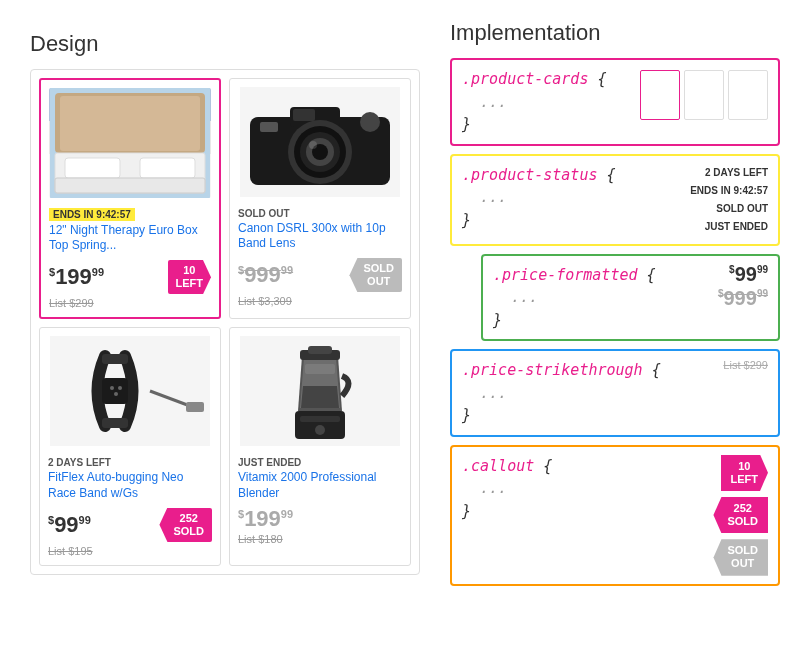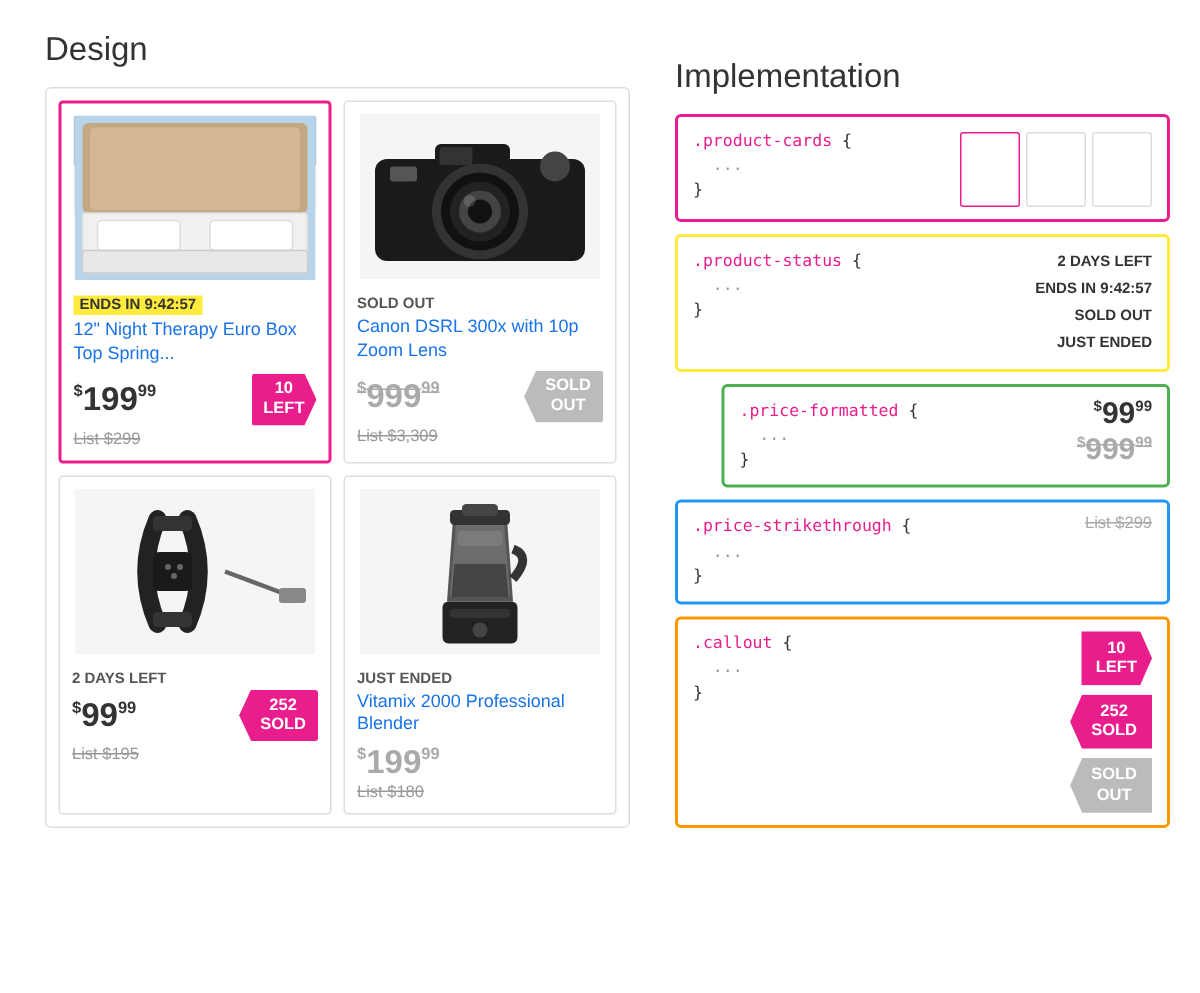--- a/index.html
+++ b/index.html
@@ -6,21 +6,21 @@
     body {
       font-family: Arial, Helvetica, sans-serif;
       background: #fff;
       padding: 20px;
       width: 800px;
       min-height: 662px;
     }
     .main-container {
       display: flex;
       gap: 30px;
-      align-items: flex-end;
+      align-items: center;
       padding-left: 10px;
     }
     .section-title {
       font-size: 22px;
       font-weight: 400;
       margin-bottom: 12px;
       color: #333;
     }
     
     .design-section {
@@ -146,24 +146,25 @@
       align-items: flex-start;
       gap: 10px;
     }
     .impl-block.pink { border-color: #e91e8c; }
     .impl-block.yellow { border-color: #ffeb3b; }
     .impl-block.green { border-color: #4caf50; margin-left: 31px; }
     .impl-block.blue { border-color: #2196f3; }
     .impl-block.orange { border-color: #ff9800; }
     .impl-code {
       font-family: monospace;
-      font-size: 11px;
+      font-size: 15px;
       color: #333;
       line-height: 1.5;
       flex-shrink: 0;
+      font-style: italic;
     }
     .impl-code .class-name {
       color: #e91e8c;
     }
     .impl-code .ellipsis {
       color: #999;
     }
     .impl-preview {
       flex: 1;
       display: flex;
@@ -312,21 +313,21 @@
             <rect x="20" y="35" width="18" height="10" fill="#555" rx="2"></rect>
 
             <rect x="53" y="22" width="22" height="12" fill="#333" rx="2"></rect>
 
             <circle cx="130" cy="35" r="10" fill="#444"></circle>
           </svg>
         </div>
         <div>
           <span class="product-status">SOLD OUT</span>
         </div>
-        <div class="product-title">Canon DSRL 300x with 10p Zoom Lens</div>
+        <div class="product-title">Canon DSRL 300x with 10p Band Lens</div>
         <div class="price-row">
           <div class="price-formatted" style="color:#aaa; text-decoration:line-through;">
             <span class="dollar">$</span><span class="whole" style="font-size:22px;line-height:1;">999</span><span class="cents">99</span>
           </div>
           <div class="callout sold-out-callout">
             <span>SOLD</span><br>
             <span>OUT</span>
           </div>
         </div>
         <div class="price-strikethrough">List $3,309</div>
@@ -350,20 +351,21 @@
             <rect x="52" y="42" width="26" height="26" fill="#1a1a1a" rx="4"></rect>
 
             <circle cx="62" cy="52" r="2" fill="#666"></circle>
             <circle cx="70" cy="52" r="2" fill="#666"></circle>
             <circle cx="66" cy="58" r="2" fill="#666"></circle>
           </svg>
         </div>
         <div>
           <span class="product-status">2 DAYS LEFT</span>
         </div>
+        <div class="product-title">FitFlex Auto-bugging Neo Race Band w/Gs</div>
         <div class="price-row">
           <div class="price-formatted">
             <span class="dollar">$</span><span class="whole" style="font-size:22px;line-height:1;">99</span><span class="cents">99</span>
           </div>
           <div class="callout sold-callout">
             <span>252</span><br>
             <span>SOLD</span>
           </div>
         </div>
         <div class="price-strikethrough">List $195</div>

